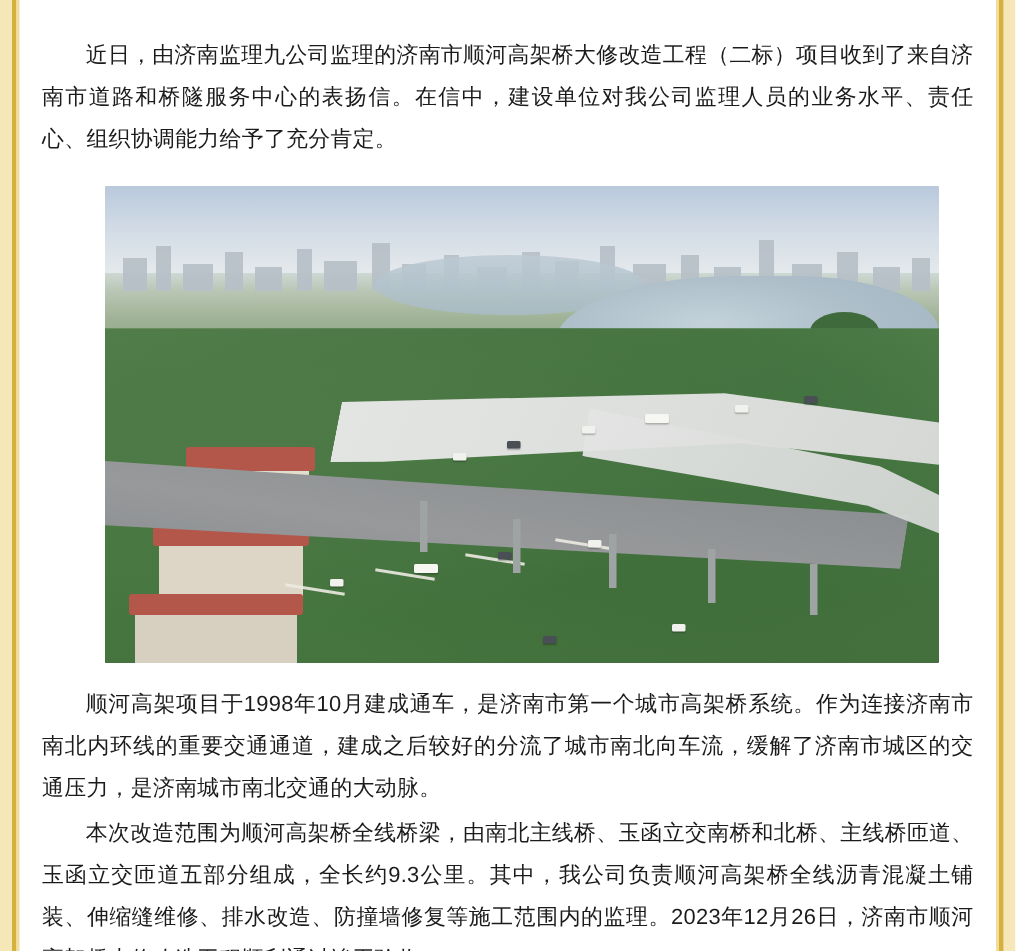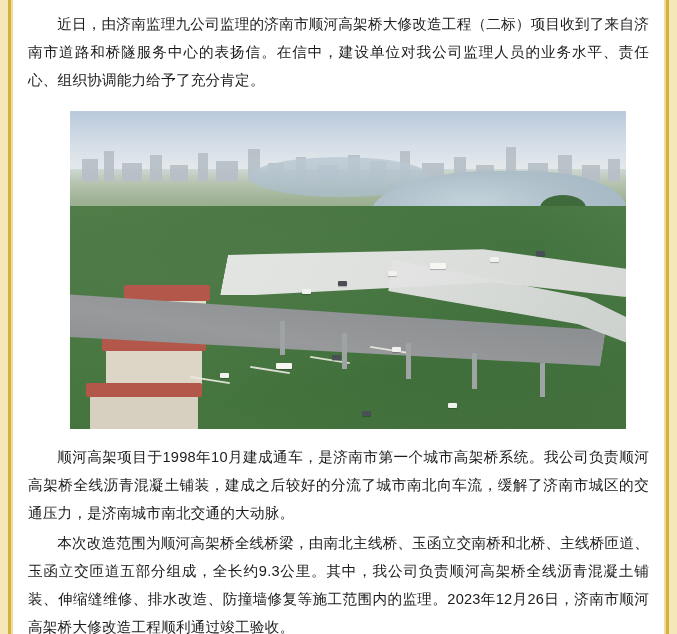--- a/index.html
+++ b/index.html
@@ -65,21 +65,21 @@
     position: absolute;
     right: 11px;
     top: 0;
     width: 2px;
     height: 634px;
     background: #f0dd9c;
   }
   .content {
     position: absolute;
     left: 16px;
-    top: 0;
+    top: 13px;
     width: 645px;
     height: 526px;
     box-sizing: border-box;
     padding: 10px 12px 0 12px;
   }
   p.para {
     margin: 0 0 2px 0;
     font-size: 14.6px;
     line-height: 28px;
     color: #1b1b1b;
@@ -302,17 +302,17 @@
         <div class="car dark" style="left:466px;top:140px;"></div>
         <div class="car" style="left:150px;top:262px;"></div>
         <div class="car bus" style="left:206px;top:252px;"></div>
         <div class="car dark" style="left:262px;top:244px;"></div>
         <div class="car" style="left:322px;top:236px;"></div>
         <div class="car" style="left:378px;top:292px;"></div>
         <div class="car dark" style="left:292px;top:300px;"></div>
       </div>
     </div>
 
-    <p class="para">顺河高架项目于1998年10月建成通车，是济南市第一个城市高架桥系统。我公司负责顺河高架桥全线沥青混凝土铺装，建成之后较好的分流了城市南北向车流，缓解了济南市城区的交通压力，是济南城市南北交通的大动脉。</p>
+    <p class="para">顺河高架项目于1998年10月建成通车，是济南市第一个城市高架桥系统。作为连接济南市南北内环线的重要交通通道，建成之后较好的分流了城市南北向车流，缓解了济南市城区的交通压力，是济南城市南北交通的大动脉。</p>
     <p class="para para-last">本次改造范围为顺河高架桥全线桥梁，由南北主线桥、玉函立交南桥和北桥、主线桥匝道、玉函立交匝道五部分组成，全长约9.3公里。其中，我公司负责顺河高架桥全线沥青混凝土铺装、伸缩缝维修、排水改造、防撞墙修复等施工范围内的监理。2023年12月26日，济南市顺河高架桥大修改造工程顺利通过竣工验收。</p>
 
   </div>
 </div>
 
 </body></html>

